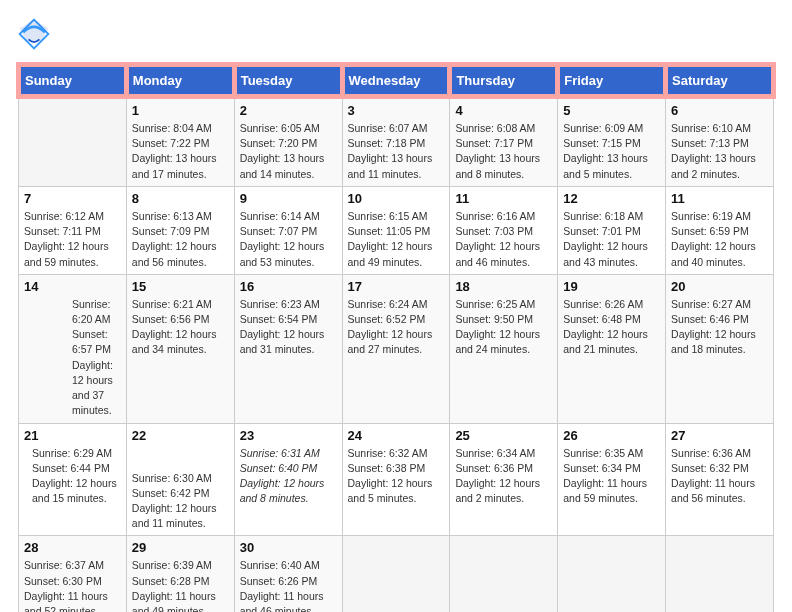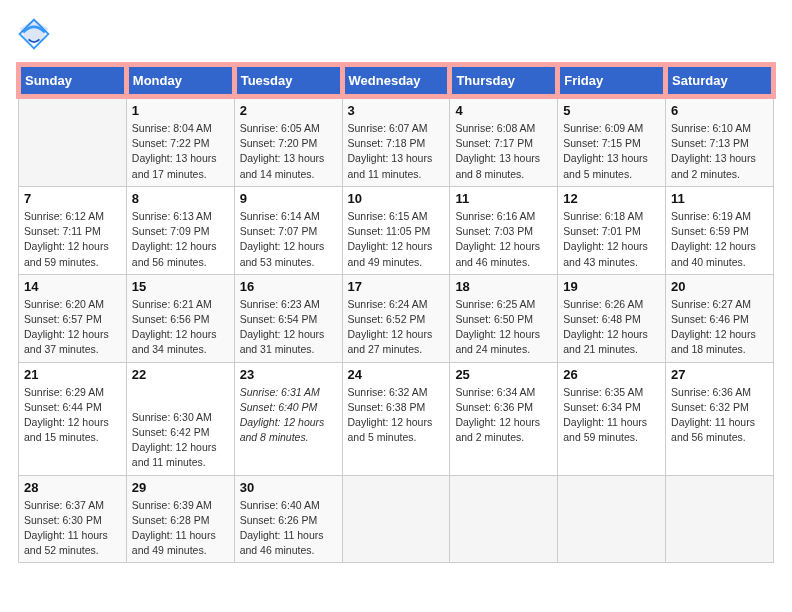--- a/index.html
+++ b/index.html
@@ -208,21 +208,21 @@
           <div class="day-num">11</div>
           <div class="day-info" style="white-space: pre-line;">Sunrise: 6:19 AM
 Sunset: 6:59 PM
 Daylight: 12 hours
 and 40 minutes.</div>
         </td>
       </tr>
       <tr>
         <td>
           <div class="day-num">14</div>
-          <div class="day-info" style="white-space: pre-line;">Sunrise: 6:20 AM
+          <div class="day-info" style="white-space: pre-line; margin-left: 48px;">Sunrise: 6:20 AM
 Sunset: 6:57 PM
 Daylight: 12 hours
 and 37 minutes.</div>
         </td>
         <td>
           <div class="day-num">15</div>
           <div class="day-info" style="white-space: pre-line;">Sunrise: 6:21 AM
 Sunset: 6:56 PM
 Daylight: 12 hours
 and 34 minutes.</div>
@@ -237,21 +237,21 @@
         <td>
           <div class="day-num">17</div>
           <div class="day-info" style="white-space: pre-line;">Sunrise: 6:24 AM
 Sunset: 6:52 PM
 Daylight: 12 hours
 and 27 minutes.</div>
         </td>
         <td>
           <div class="day-num">18</div>
           <div class="day-info" style="white-space: pre-line;">Sunrise: 6:25 AM
-Sunset: 6:50 PM
+Sunset: 9:50 PM
 Daylight: 12 hours
 and 24 minutes.</div>
         </td>
         <td>
           <div class="day-num">19</div>
           <div class="day-info" style="white-space: pre-line;">Sunrise: 6:26 AM
 Sunset: 6:48 PM
 Daylight: 12 hours
 and 21 minutes.</div>
         </td>
@@ -259,21 +259,21 @@
           <div class="day-num">20</div>
           <div class="day-info" style="white-space: pre-line;">Sunrise: 6:27 AM
 Sunset: 6:46 PM
 Daylight: 12 hours
 and 18 minutes.</div>
         </td>
       </tr>
       <tr>
         <td>
           <div class="day-num">21</div>
-          <div class="day-info" style="white-space: pre-line;">Sunrise: 6:29 AM
+          <div class="day-info" style="white-space: pre-line; margin-left: 8px;">Sunrise: 6:29 AM
 Sunset: 6:44 PM
 Daylight: 12 hours
 and 15 minutes.</div>
         </td>
         <td>
           <div class="day-num">22</div>
           <div class="day-info" style="white-space: pre-line; margin-top: 28px;">Sunrise: 6:30 AM
 Sunset: 6:42 PM
 Daylight: 12 hours
 and 11 minutes.</div>

